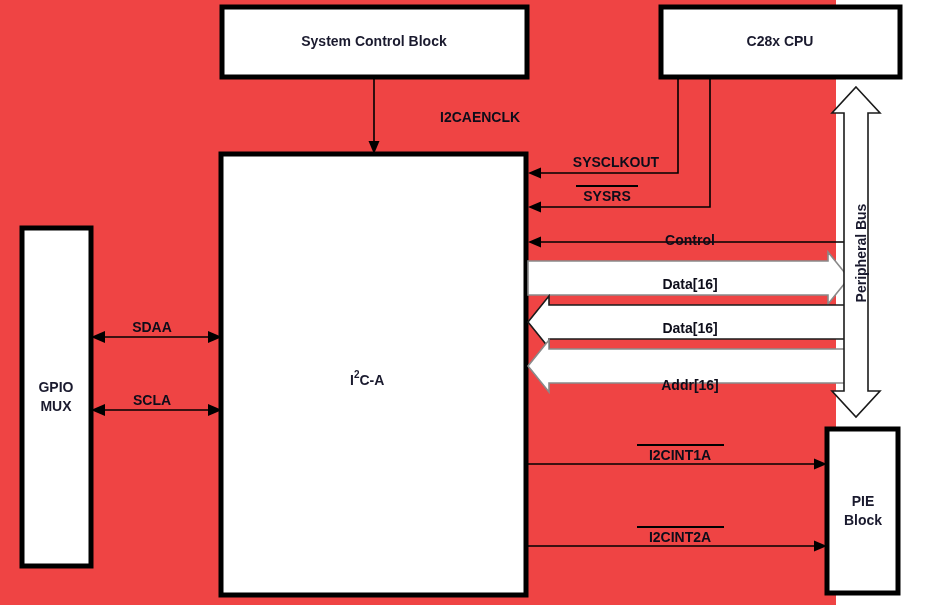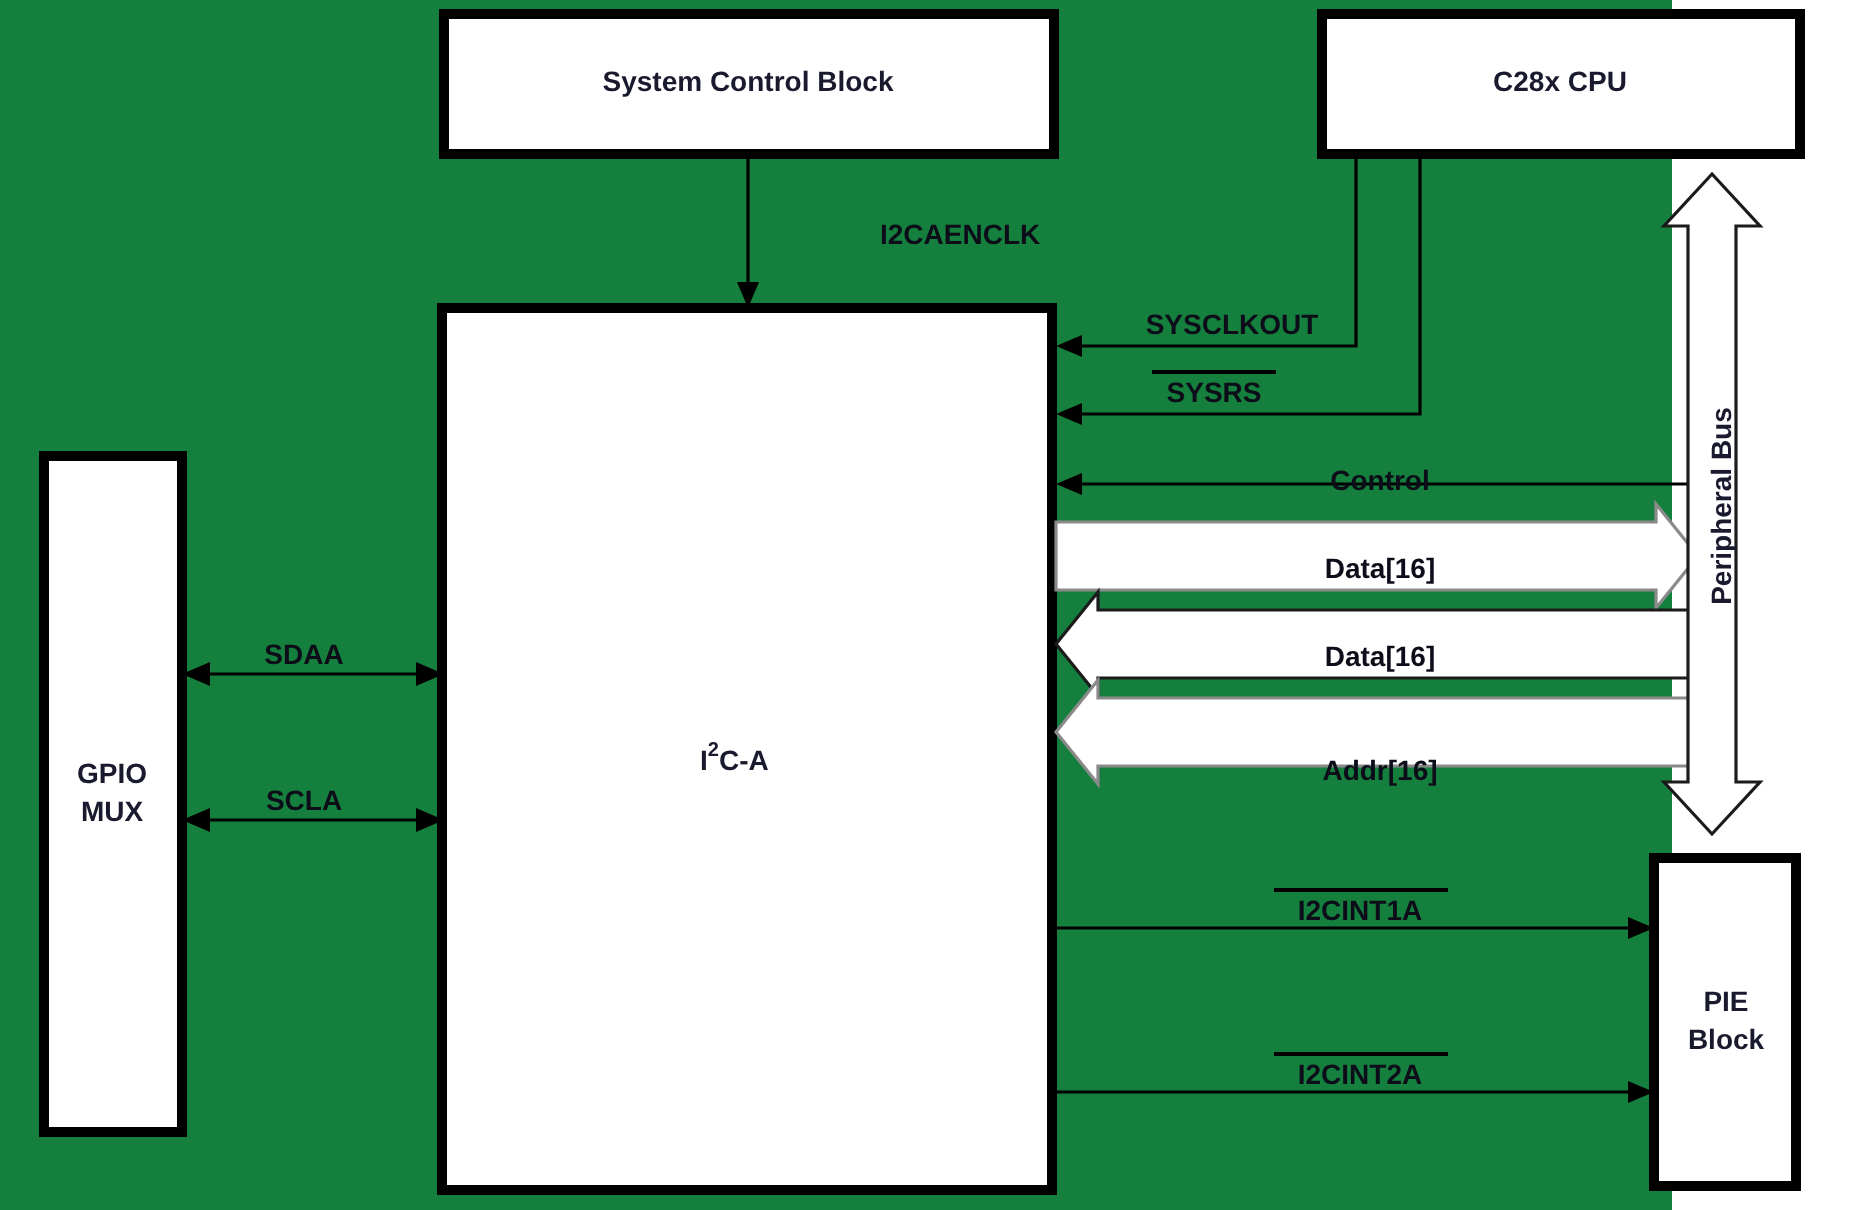--- a/index.html
+++ b/index.html
@@ -10,21 +10,21 @@
   body {
     width: 932px;
     height: 605px;
     font-family: "Liberation Sans", sans-serif;
     overflow: hidden;
   }
   #diagram-root {
     position: relative;
     width: 836px;
     height: 605px;
-    background: #15803d;
+    background: #ef4444;
   }
   svg.diagram {
     display: block;
     width: 932px;
     height: 605px;
   }
   .blk-rect {
     fill: #ffffff;
     stroke: #000000;
     stroke-width: 5;

